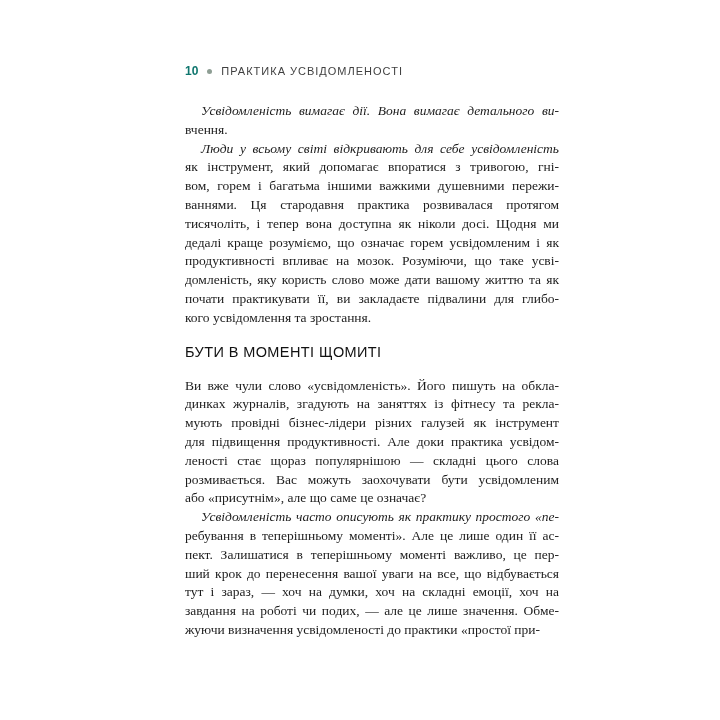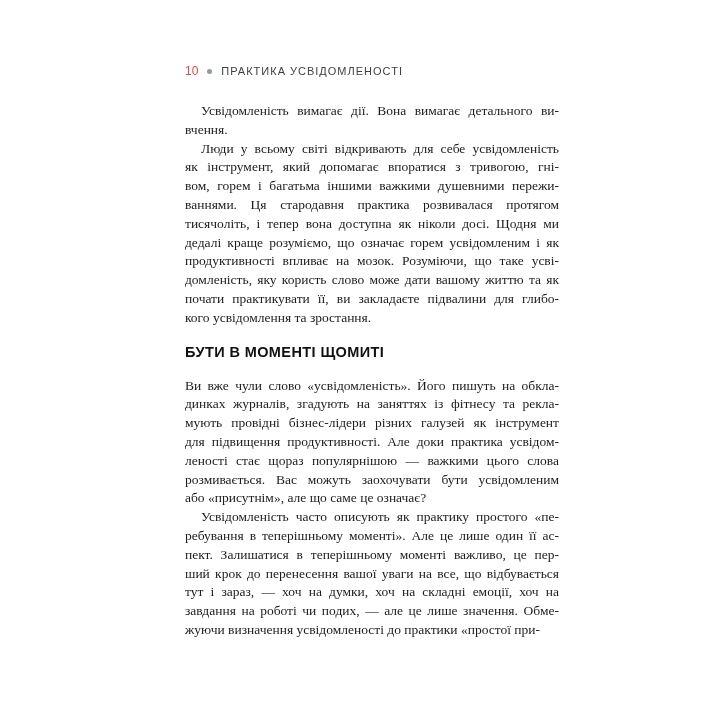--- a/index.html
+++ b/index.html
@@ -24,22 +24,22 @@
   }
   .running-head {
     display: flex;
     align-items: center;
     gap: 9px;
     margin-bottom: 24px;
     font-family: "Liberation Sans", sans-serif;
   }
   .page-num {
     font-size: 12px;
-    font-weight: normal;
-    color: #ef4444;
+    font-weight: bold;
+    color: #0f766e;
   }
   .bullet {
     width: 5px;
     height: 5px;
     border-radius: 50%;
     background: #8e9e94;
     display: inline-block;
   }
   .running-title {
     font-size: 11px;
@@ -55,25 +55,26 @@
   .para .line {
     white-space: nowrap;
     text-align: justify;
     text-align-last: justify;
   }
   .para .line:last-child {
     text-align-last: left;
   }
   .para.indent .line:first-child {
     text-indent: 16px;
+    font-style: italic;
   }
   .section-heading {
     font-family: "Liberation Sans", sans-serif;
     font-size: 14.5px;
-    font-weight: bold;
+    font-weight: normal;
     letter-spacing: 0.4px;
     color: #111111;
     margin: 16px 0 17px 0;
   }
 </style>
 </head>
 <body>
 
 <div class="page">
   <div class="content">
@@ -101,21 +102,21 @@
         <div class="line">кого усвідомлення та зростання.</div>
       </div>
 
     <h2 class="section-heading">БУТИ В МОМЕНТІ ЩОМИТІ</h2>
 
     <div class="para">
         <div class="line">Ви вже чули слово «усвідомленість». Його пишуть на обкла-</div>
         <div class="line">динках журналів, згадують на заняттях із фітнесу та рекла-</div>
         <div class="line">мують провідні бізнес-лідери різних галузей як інструмент</div>
         <div class="line">для підвищення продуктивності. Але доки практика усвідом-</div>
-        <div class="line">леності стає щораз популярнішою — важкими цього слова</div>
+        <div class="line">леності стає щораз популярнішою — складні цього слова</div>
         <div class="line">розмивається. Вас можуть заохочувати бути усвідомленим</div>
         <div class="line">або «присутнім», але що саме це означає?</div>
       </div>
     <div class="para indent">
         <div class="line">Усвідомленість часто описують як практику простого «пе-</div>
         <div class="line">ребування в теперішньому моменті». Але це лише один її ас-</div>
         <div class="line">пект. Залишатися в теперішньому моменті важливо, це пер-</div>
         <div class="line">ший крок до перенесення вашої уваги на все, що відбувається</div>
         <div class="line">тут і зараз, — хоч на думки, хоч на складні емоції, хоч на</div>
         <div class="line">завдання на роботі чи подих, — але це лише значення. Обме-</div>

